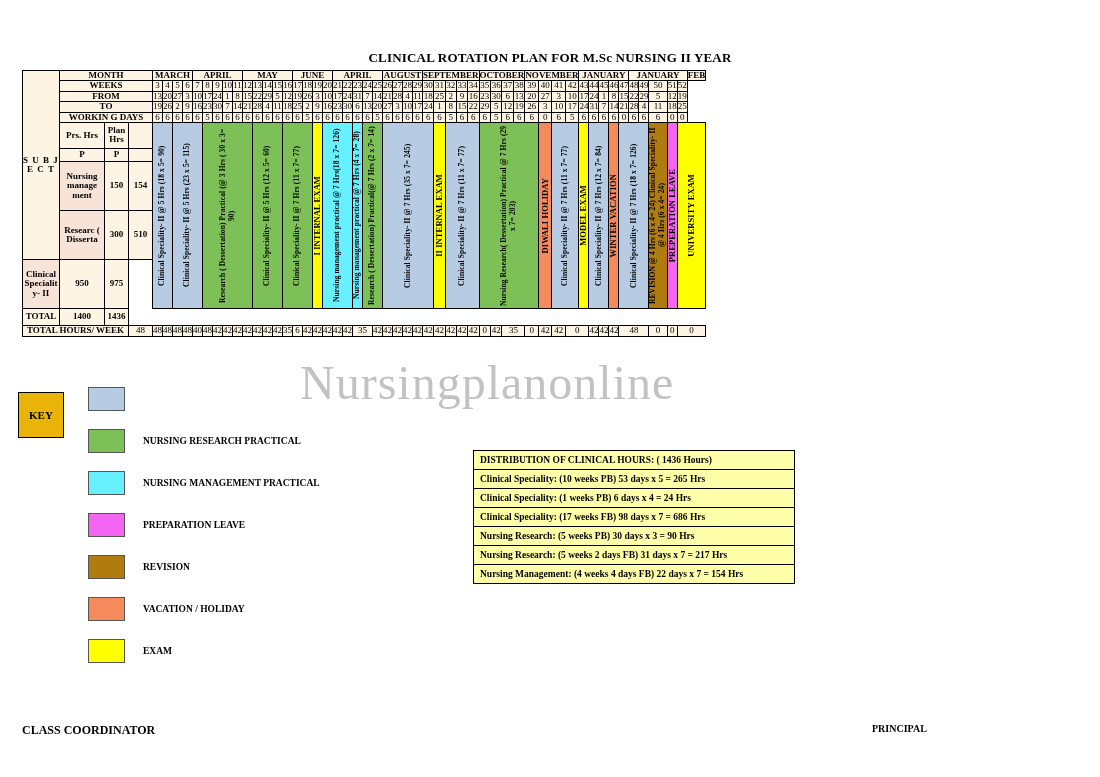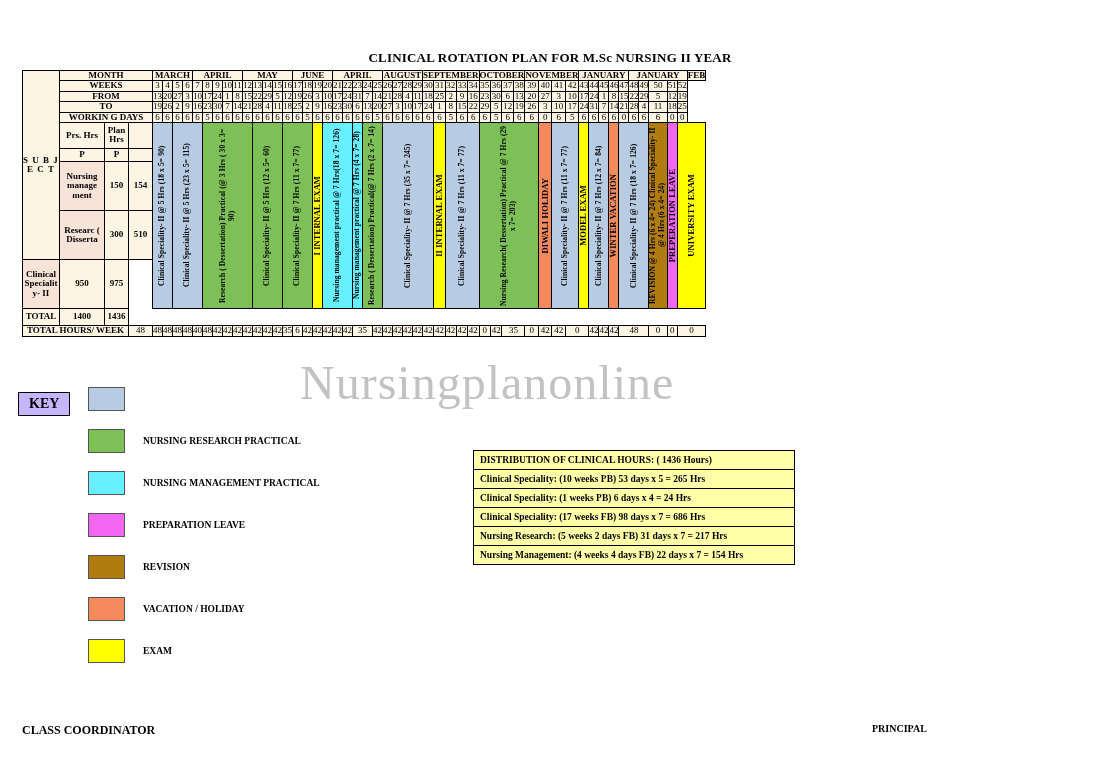--- a/index.html
+++ b/index.html
@@ -111,24 +111,24 @@
   .c-orange { background: #f58a5c !important; }
   .c-magenta{ background: #f266f2 !important; }
   .c-brown  { background: #b07c10 !important; }
 
   
   #key-box {
     position: absolute;
     left: 18px;
     top: 392px;
     border: 1px solid #000;
-    background: #c4b5fd;
-    font-size: 14px;
-    font-weight: bold;
-    padding: 3px 10px;
+    background: #eab308;
+    font-size: 11px;
+    font-weight: bold;
+    padding: 16px 10px;
     font-family: "Liberation Serif", serif;
   }
   #legend {
     position: absolute;
     left: 88px;
     top: 378px;
     width: 330px;
   }
   .legend-row {
     display: flex;
@@ -628,20 +628,23 @@
       <tr>
         <td>Clinical Speciality: (10 weeks PB) 53 days x 5 = 265 Hrs</td>
       </tr>
       <tr>
         <td>Clinical Speciality: (1 weeks PB) 6 days x 4 = 24 Hrs</td>
       </tr>
       <tr>
         <td>Clinical Speciality: (17 weeks FB) 98 days x 7 = 686 Hrs</td>
       </tr>
       <tr>
+        <td>Nursing Research: (5 weeks PB) 30 days x 3 = 90 Hrs</td>
+      </tr>
+      <tr>
         <td>Nursing Research: (5 weeks  2 days FB) 31 days x 7 = 217 Hrs</td>
       </tr>
       <tr>
         <td>Nursing Management: (4 weeks 4 days FB) 22 days x 7 = 154 Hrs</td>
       </tr>
     </tbody>
 </table>
 
 <div id="watermark">Nursingplanonline</div>
 <div id="footer-left">CLASS COORDINATOR</div>

